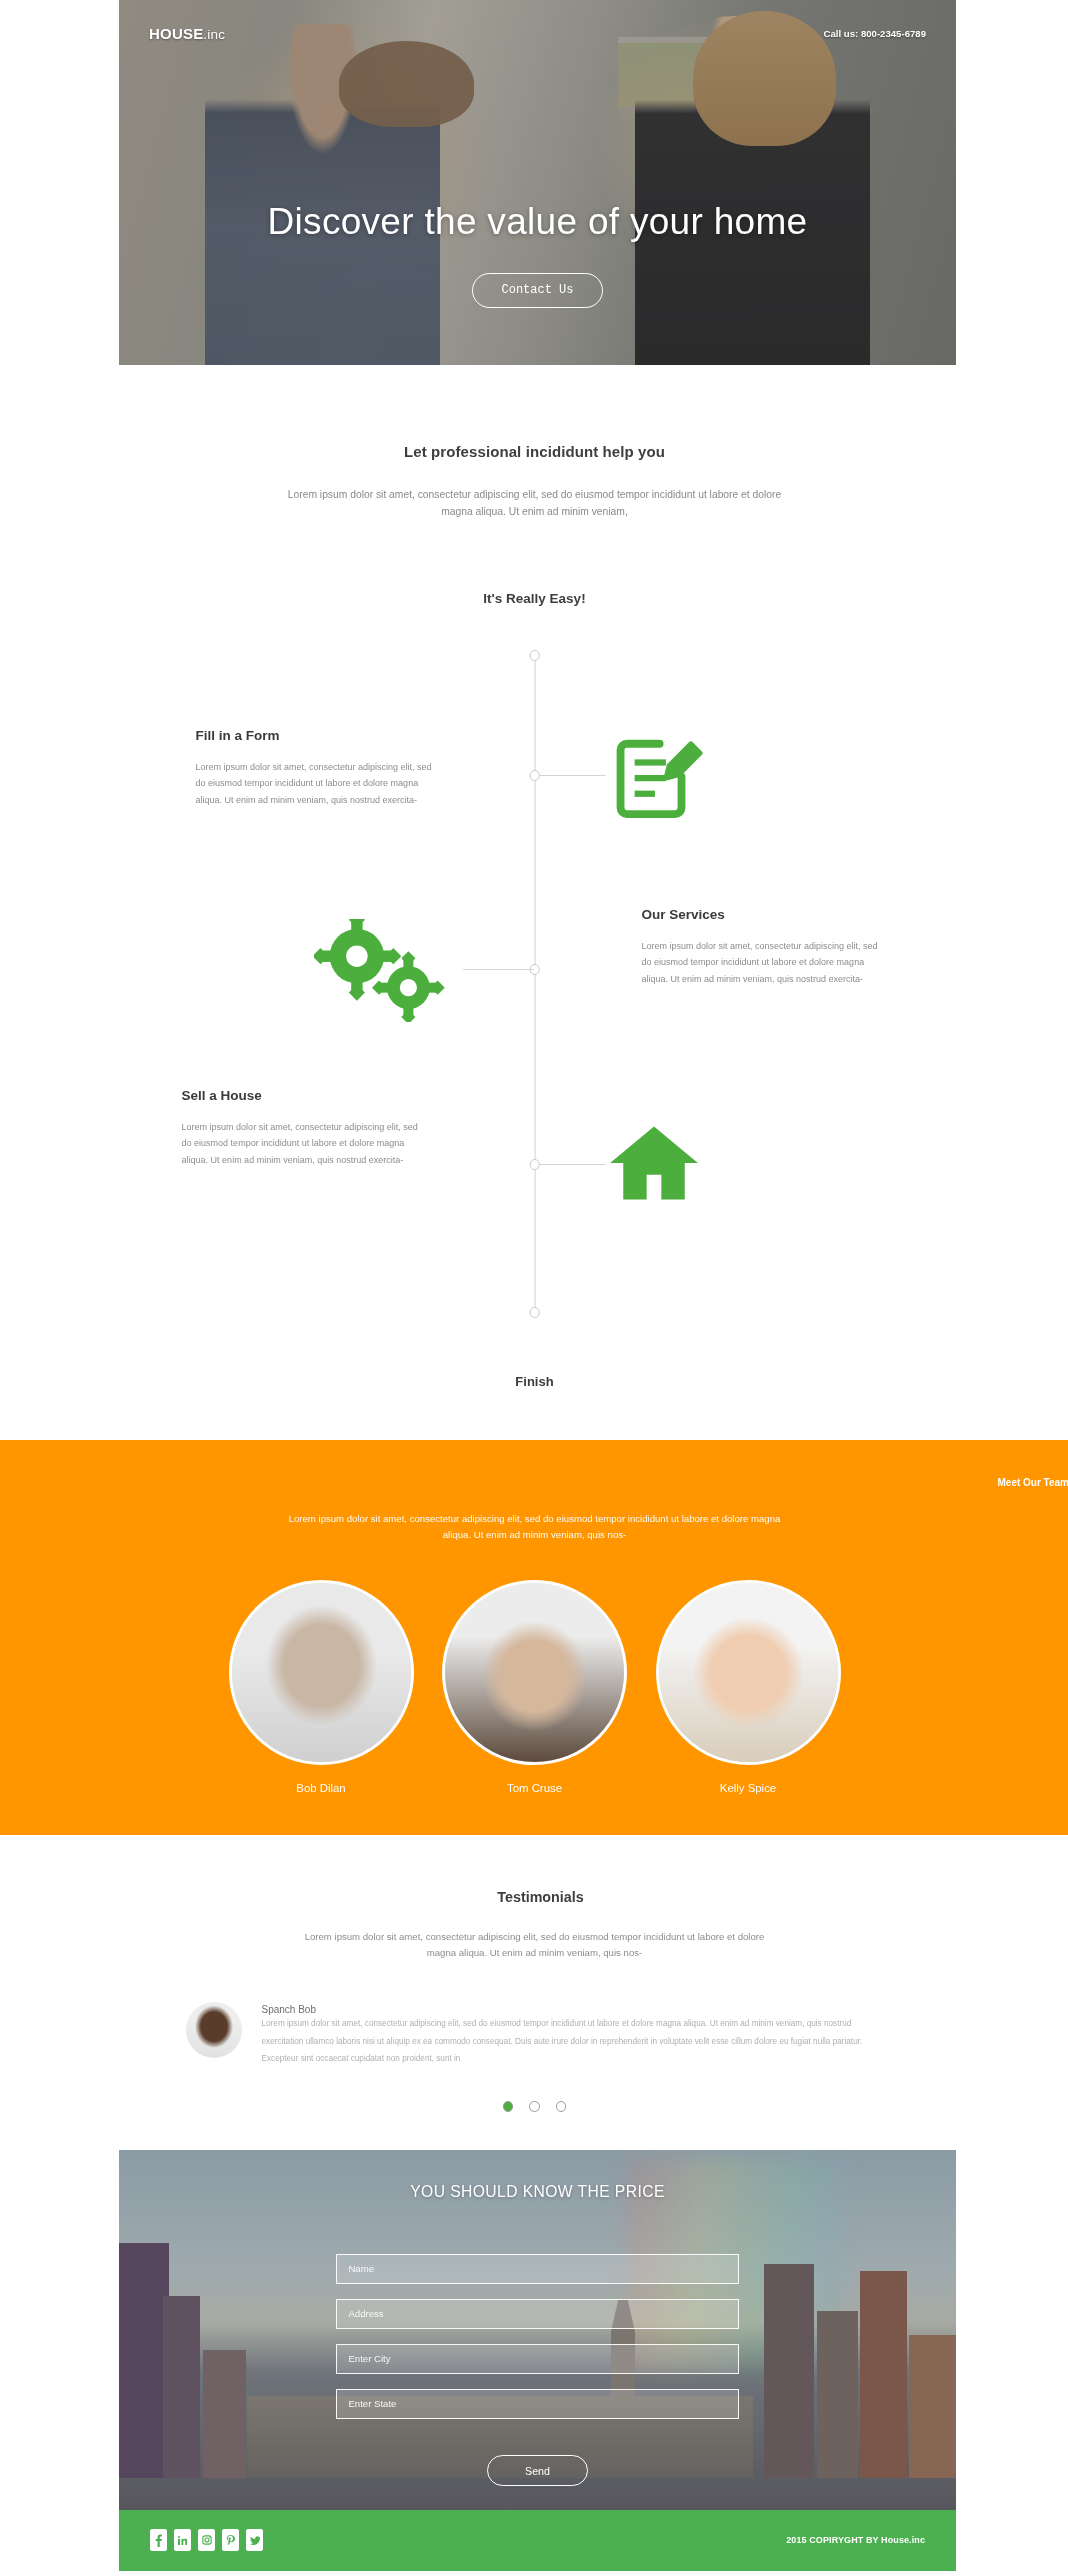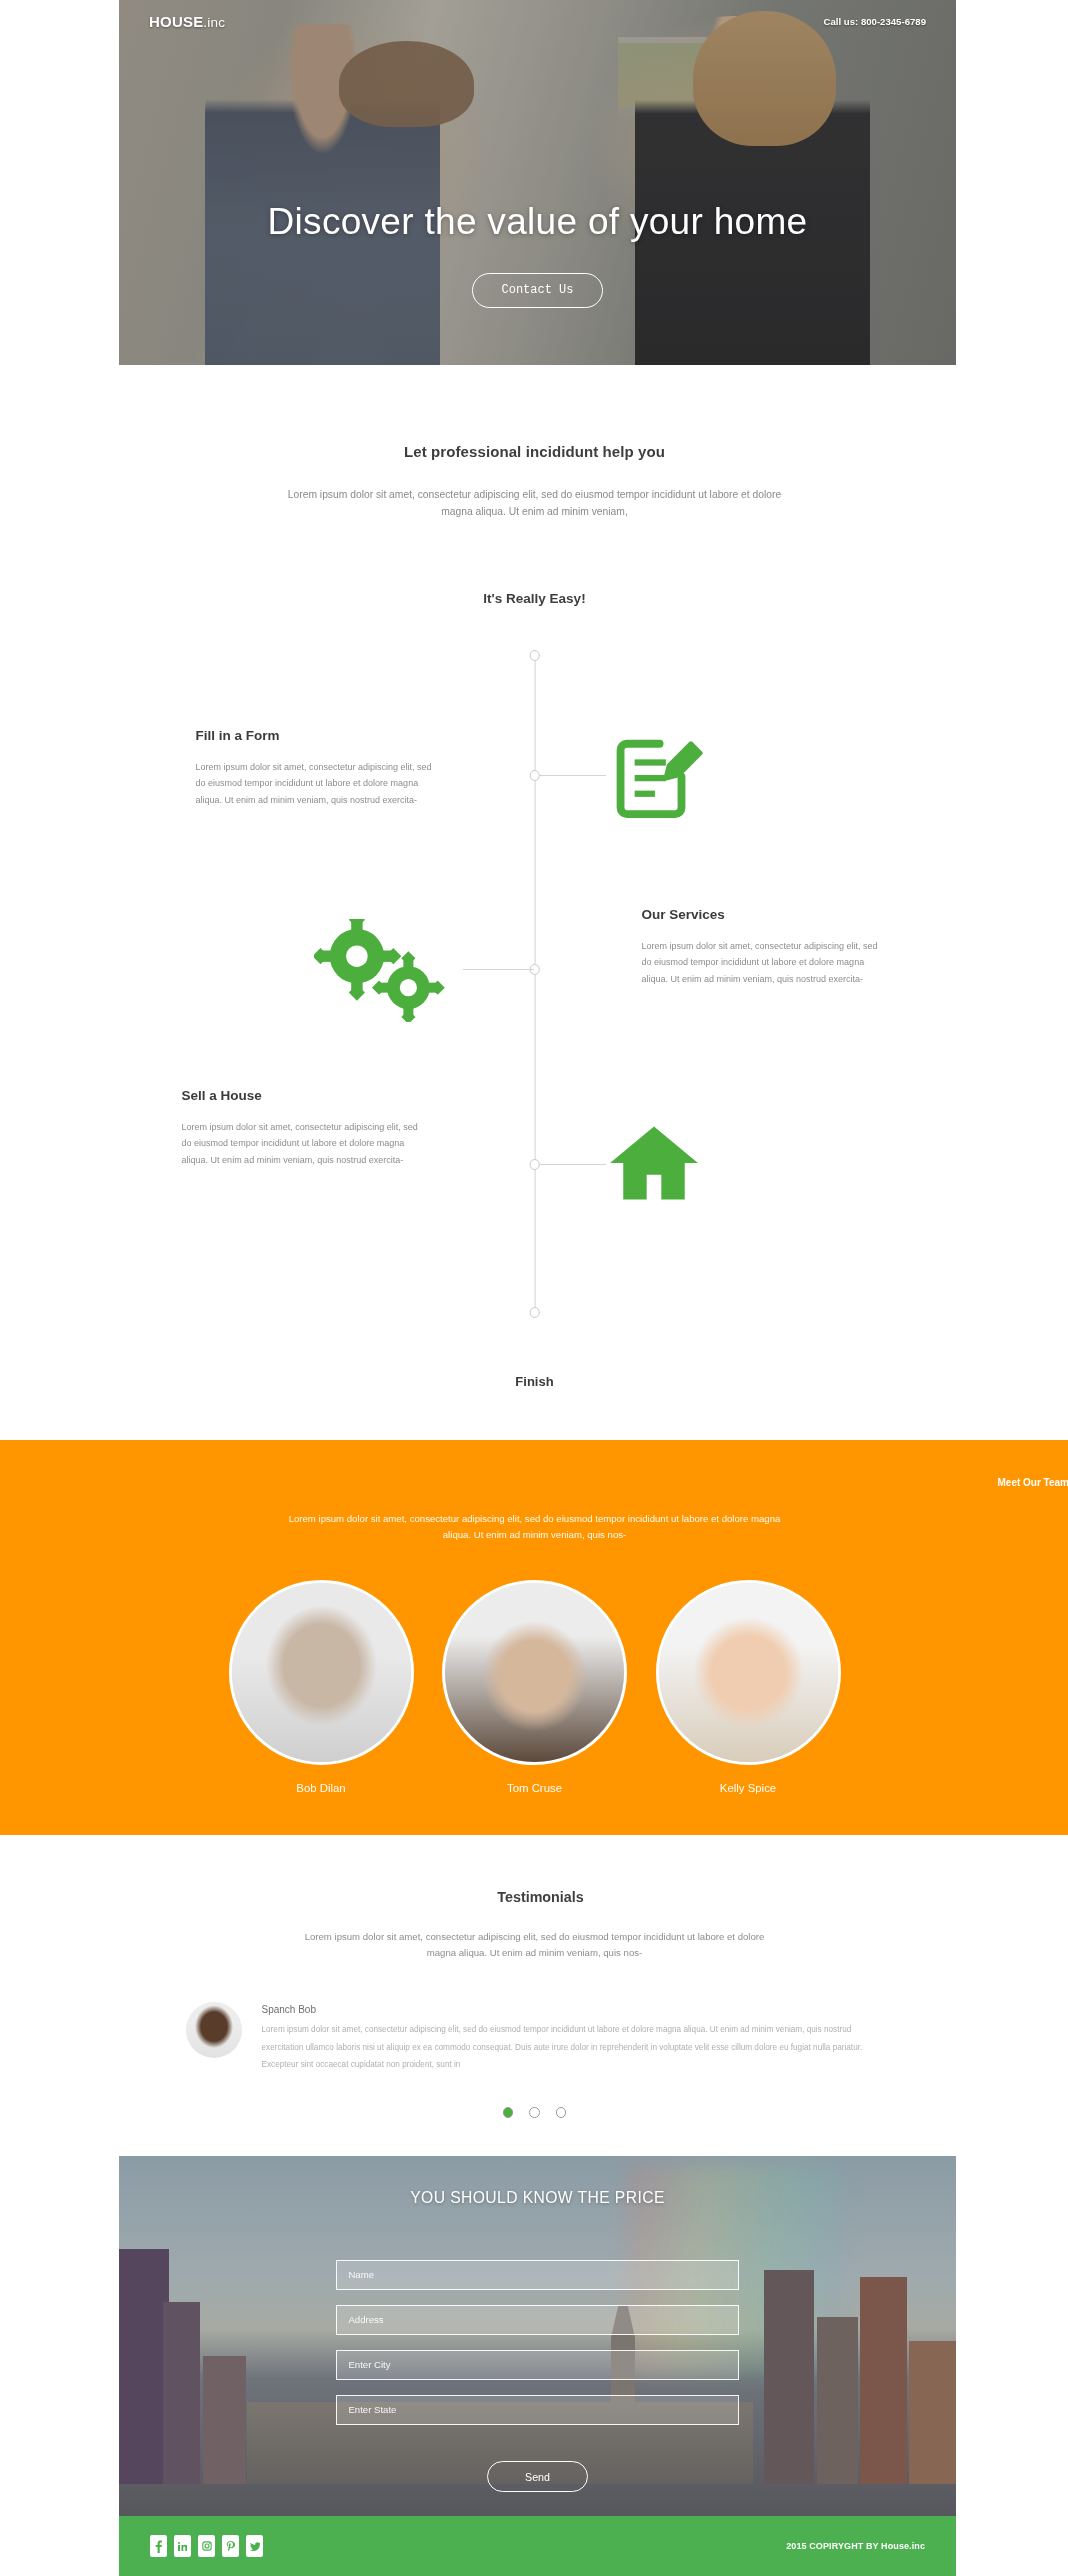--- a/index.html
+++ b/index.html
@@ -61,21 +61,21 @@
     opacity: .6;
   }
   .hero-board2 {
     position: absolute; left: 499px; top: 43px; width: 86px; height: 64px;
     background: linear-gradient(180deg,#9fb06d,#c3bb7e);
     opacity: .5;
   }
   .hero-scrim { position: absolute; inset: 0; background: rgba(60,60,60,0.30); }
 
   .hero-topbar {
-    position: absolute; top: 0; left: 0; right: 0; height: 43px;
+    position: absolute; top: 12px; left: 0; right: 0; height: 43px;
     display: flex; align-items: center; justify-content: space-between;
     padding: 0 30px; z-index: 5;
   }
   .logo { font-size: 15px; font-weight: 700; color: #fff; letter-spacing: 0.2px; text-shadow: 0 0.7px 2.1px rgba(0,0,0,.4); }
   .logo .inc { font-weight: 300; font-size: 13.5px; }
   .callus { font-size: 9.6px; font-weight: 700; color: #fff; text-shadow: 0 0.7px 2.1px rgba(0,0,0,.45); }
 
   .hero-center {
     position: absolute; left: 0; right: 0; top: 201px; text-align: center; z-index: 5;
   }
@@ -160,21 +160,21 @@
   }
   .testi-card {
     display: flex; gap: 20px; width: 698px; margin: 40px auto 0;
     text-align: left; align-items: flex-start;
   }
   .testi-avatar {
     width: 56px; height: 56px; border-radius: 50%; flex: none; overflow: hidden;
     background: radial-gradient(ellipse at 50% 44%, #5a3c2a 0 33%, rgba(0,0,0,0) 48%), linear-gradient(180deg,#ededed 0 38%, #e2e2e2 100%);
   }
   .testi-body { padding-top: 2.9px; }
-  .testi-name { font-size: 10px; color: #6d6d6d; font-weight: 400; margin-bottom: 6px; }
+  .testi-name { font-size: 10px; color: #6d6d6d; font-weight: 400; margin-bottom: 0; }
   .testi-quote { font-size: 8.2px; line-height: 2.1; color: #b0b0b0; font-weight: 300; }
   .dots { display: flex; gap: 15.7px; justify-content: center; margin: 34px 0 0; }
   .dot { width: 10.7px; height: 10.7px; border-radius: 50%; border: 1.4px solid #9b9b9b; background: transparent; cursor: pointer; }
   .dot.active { background: #4caf3d; border-color: #9b9b9b; }
 
   
   .contact {
     position: relative; width: 837px; margin: 38px auto 0 119px; height: 360px;
     overflow: hidden;
   }

